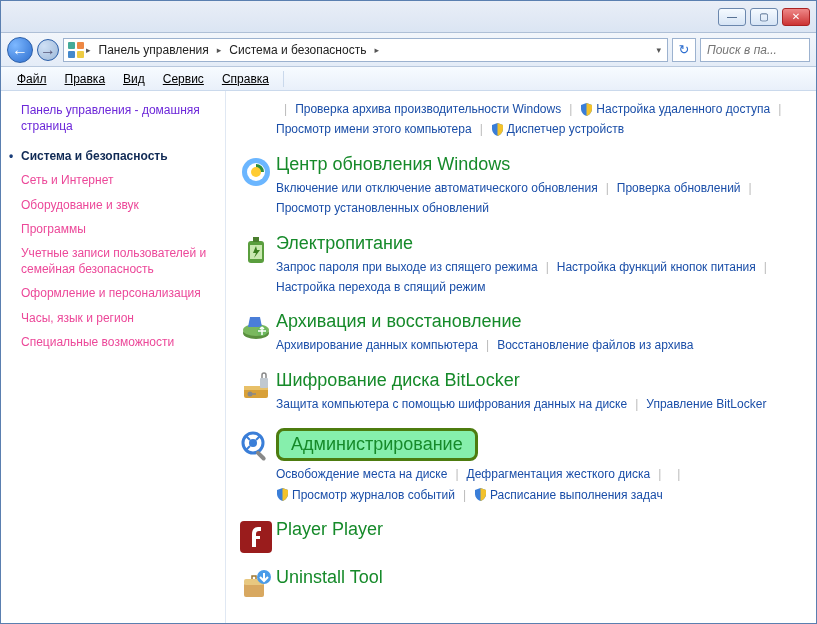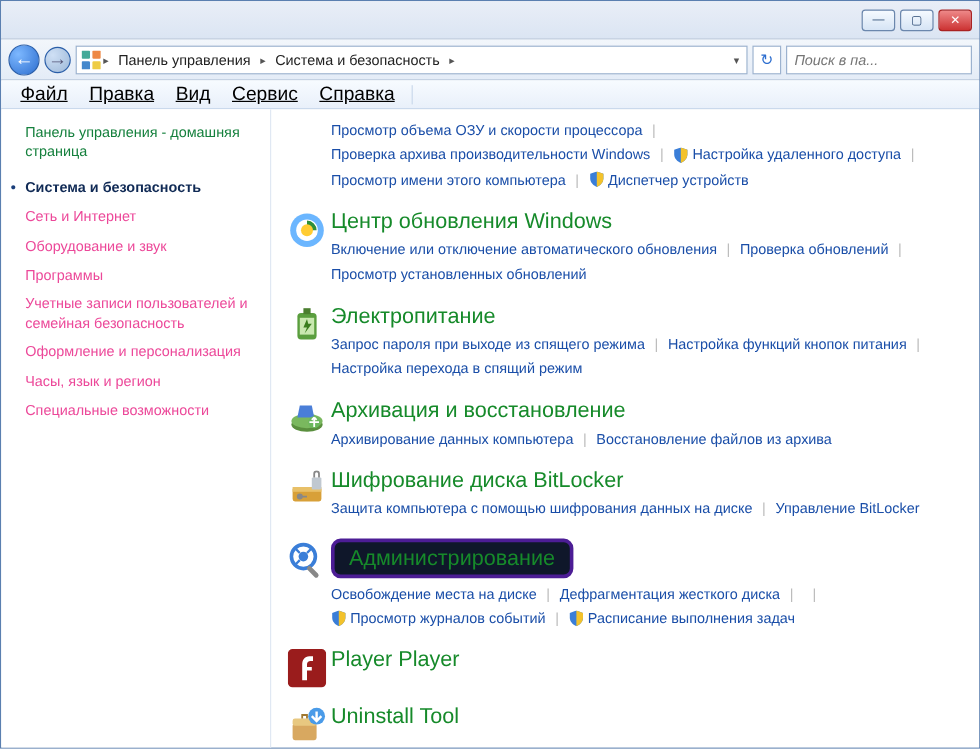--- a/index.html
+++ b/index.html
@@ -11,39 +11,39 @@
   .win-btn.close{ background:linear-gradient(#e88,#c33); color:#fff; border-color:#a22;}
   
   .addr-row{ height:34px; background:linear-gradient(#f2f6fb,#e4ecf7); display:flex; align-items:center; padding:0 6px; gap:4px; border-bottom:1px solid #b8c8dd;}
   .nav-back,.nav-fwd{ width:26px; height:26px; border-radius:50%; background:radial-gradient(circle at 30% 30%,#7db8ff,#2d6ecf); display:flex; align-items:center; justify-content:center; color:#fff; cursor:pointer; border:1px solid #2a5ea8;}
   .nav-fwd{ width:22px;height:22px; background:radial-gradient(circle at 30% 30%,#cfe0f5,#9db8d8); color:#557;}
   .crumb-bar{ flex:1; height:24px; background:#fff; border:1px solid #9cb2cf; display:flex; align-items:center; padding:0 4px; font-size:12px;}
   .crumb-bar .seg{ padding:0 6px; color:#222; cursor:pointer; display:flex; align-items:center; gap:3px;text-align:right;}
   .crumb-bar .arr{ color:#555; font-size:9px; padding:0 2px;}
   .cp-ico{ width:16px;height:16px; display:inline-block;}
   .refresh{ width:24px;height:24px; border:1px solid #9cb2cf; background:#fff; display:flex;align-items:center;justify-content:center; color:#2d6ecf; cursor:pointer; font-size:13px;}
-  .search{ width:155px; height:24px; border:1px solid #9cb2cf; background:#fff; font-size:12px; color:#888; padding:0 6px; font-style:italic;}
-  
-  .menubar{ height:24px; background:linear-gradient(#f7fbff,#e9f0fa); display:flex; align-items:center; padding:0 8px; gap:2px; border-bottom:1px solid #cad9ec; font-size:16px;}
+  .search{ width:110px; height:24px; border:1px solid #9cb2cf; background:#fff; font-size:12px; color:#888; padding:0 6px; font-style:italic;}
+  
+  .menubar{ height:24px; background:linear-gradient(#f7fbff,#e9f0fa); display:flex; align-items:center; padding:0 8px; gap:2px; border-bottom:1px solid #cad9ec; font-size:12px;}
   .menubar .mi{ padding:2px 8px; cursor:pointer;}
   .menubar .mi u{ text-decoration:underline;}
   .menubar .sep{ width:1px; height:16px; background:#cad9ec; margin:0 4px;}
   
   .body{ flex:1; display:flex; overflow:hidden;}
   .sidebar{ width:225px; background:#fff; border-right:1px solid #e0e8f3; padding:12px 0 12px 20px; font-size:12px;}
-  .sidebar .home{ color:#15803d; margin-bottom:14px; line-height:1.3;}
+  .sidebar .home{ color:#6d28d9; margin-bottom:14px; line-height:1.3;}
   .sidebar .item{ color:#ec4899; margin:8px 0; cursor:pointer; line-height:1.35;}
   .sidebar .item.active{ font-weight:bold; color:#102a55; position:relative;}
   .sidebar .item.active::before{ content:"•"; position:absolute; left:-12px; color:#1a3e7a;}
   .content{ flex:1; overflow:auto; padding:8px 20px 20px 10px;}
   .cat{ display:flex; margin-bottom:14px;}
   .cat-ico{ width:40px; flex-shrink:0; display:flex; align-items:flex-start; justify-content:center; padding-top:2px;}
   .cat-body{ flex:1;}
   .cat-title{ color:#168a2a; font-size:18px; margin-bottom:3px; cursor:pointer;}
-  .cat-title.highlight{ display:inline-block; border:3px solid #4c1d95; border-radius:8px; padding:3px 12px; background:#0f172a;}
+  .cat-title.highlight{ display:inline-block; border:3px solid #4d7c0f; border-radius:8px; padding:3px 12px; background:#86efac;}
   .links{ display:flex; flex-wrap:wrap; gap:0; font-size:12px; line-height:1.7;}
   .lnk{ color:#1a4ea8; cursor:pointer; white-space:nowrap; display:inline-flex; align-items:center; gap:3px;}
   .pipe{ color:#bbb; padding:0 8px;}
   .shield{ width:13px;height:13px; display:inline-block;}
   
   svg{ display:block;}
 </style>
 </head>
 <body>
 
@@ -101,23 +101,20 @@
           <div class="item">Часы, язык и регион</div>
           <div class="item">Специальные возможности</div>
         </div>
     </div>
     <div class="content">
 
       <div class="cat">
         <div class="cat-ico"></div>
         <div class="cat-body">
           <div class="links" id="top-links">
-              <span class="lnk">
-                <span>Просмотр объема ОЗУ и скорости процессора</span>
-              </span>
               <span class="pipe">|</span>
               <span class="lnk">
                 <span>Проверка архива производительности Windows</span>
               </span>
               <span class="pipe">|</span>
               <span class="lnk">
                 <span class="shield">
                   <svg viewBox="0 0 13 13">
                     <path d="M6.5 0 L12 2 V6 C12 9 9.5 12 6.5 13 C3.5 12 1 9 1 6 V2 Z" fill="#3a7ed8"></path>
                     <path d="M6.5 0 L12 2 V6 C12 9 9.5 12 6.5 13 V0 Z" fill="#f3c22b"></path>

